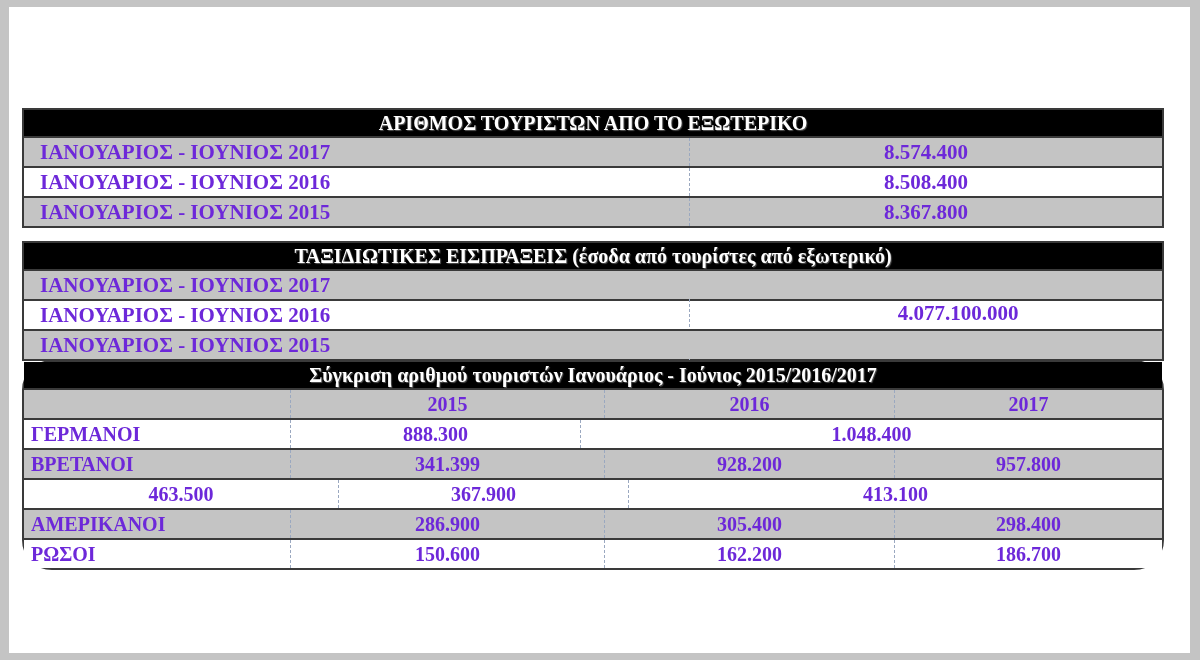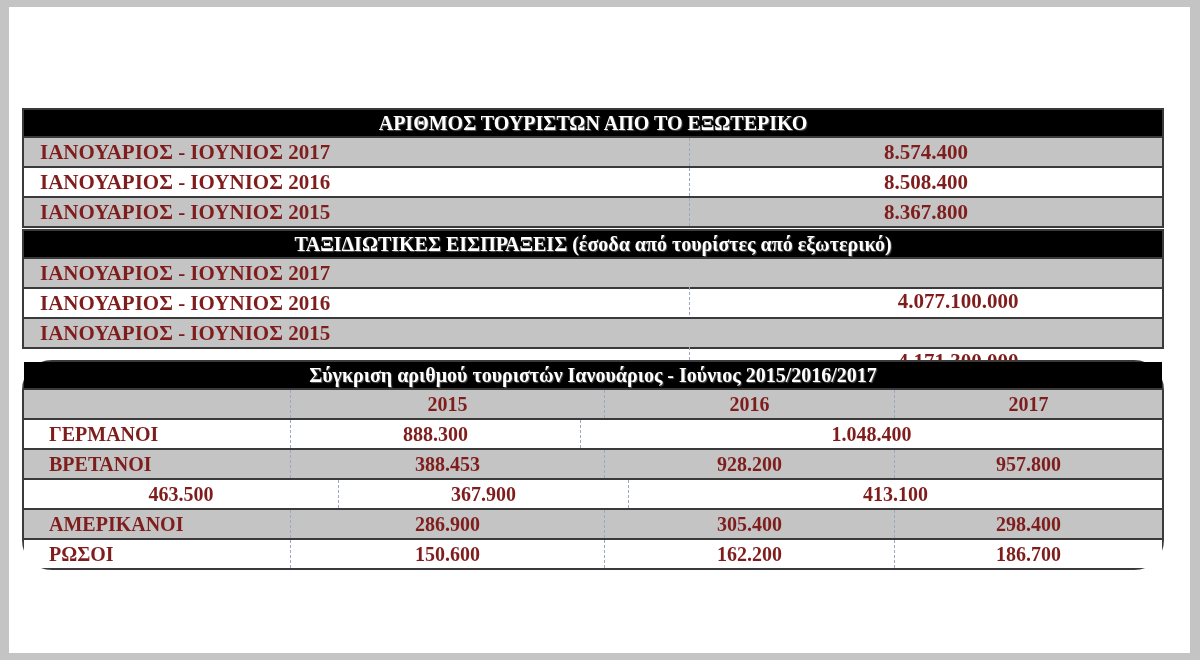--- a/index.html
+++ b/index.html
@@ -19,34 +19,34 @@
       background: #3a3a3a;
     }
     .hdr {
       background: #000000; color: #ffffff;
       font-weight: bold; text-align: center;
       font-size: 20px; line-height: 26px; height: 26px;
       text-shadow: 1px 1px 1px #555;
     }
     .row {
       display: flex; height: 28px; margin-top: 2px;
-      font-weight: bold; font-size: 21px; line-height: 28px; color: #7f1d1d;
+      font-weight: bold; font-size: 21px; line-height: 28px; color: #6d28d9;
     }
     .row.grey { background: #c4c4c4; }
     .row.white { background: #ffffff; }
     .cell { box-sizing: border-box; height: 100%; white-space: nowrap; }
     .cell + .cell { border-left: 1px dashed #9aa8c0; }
     .c-label { padding-left: 16px; }
     .c-val { text-align: center; }
     
     .t12 .c-label { width: 665px; }
     .t12 .c-val { flex: 1; }
     .t2 .c-val { padding-left: 64px; margin-top: 28px; }
     
-    .t3 .c-label { width: 266px; padding-left: 25px; }
+    .t3 .c-label { width: 266px; padding-left: 7px; }
     .t3 .c-y1 { width: 314px; }
     .t3 .c-y2 { width: 290px; }
     .t3 .c-y3 { flex: 1; }
     .t3 .hdr { font-size: 20px; }
     .t3 .row { font-size: 20px; align-items: flex-end; }
   </style>
 </head>
 <body>
 
 <div class="frame">
@@ -60,21 +60,21 @@
     <div class="row white">
       <div class="cell c-label">ΙΑΝΟΥΑΡΙΟΣ - ΙΟΥΝΙΟΣ 2016</div>
       <div class="cell c-val">8.508.400</div>
     </div>
     <div class="row grey">
       <div class="cell c-label">ΙΑΝΟΥΑΡΙΟΣ - ΙΟΥΝΙΟΣ 2015</div>
       <div class="cell c-val">8.367.800</div>
     </div>
   </div>
 
-  <div class="tbl t12 t2" style="top:222px;">
+  <div class="tbl t12 t2" style="top:234px;">
     <div class="hdr">ΤΑΞΙΔΙΩΤΙΚΕΣ ΕΙΣΠΡΑΞΕΙΣ (έσοδα από τουρίστες από εξωτερικό)</div>
     <div class="row grey">
       <div class="cell c-label">ΙΑΝΟΥΑΡΙΟΣ - ΙΟΥΝΙΟΣ 2017</div>
       <div class="cell c-val">4.077.100.000</div>
     </div>
     <div class="row white">
       <div class="cell c-label">ΙΑΝΟΥΑΡΙΟΣ - ΙΟΥΝΙΟΣ 2016</div>
     </div>
     <div class="row grey">
       <div class="cell c-label">ΙΑΝΟΥΑΡΙΟΣ - ΙΟΥΝΙΟΣ 2015</div>
@@ -90,21 +90,21 @@
       <div class="cell c-val c-y2">2016</div>
       <div class="cell c-val c-y3">2017</div>
     </div>
     <div class="row white">
       <div class="cell c-label">ΓΕΡΜΑΝΟΙ</div>
       <div class="cell c-val c-y2">888.300</div>
       <div class="cell c-val c-y3">1.048.400</div>
     </div>
     <div class="row grey">
       <div class="cell c-label">ΒΡΕΤΑΝΟΙ</div>
-      <div class="cell c-val c-y1">388.453</div>
+      <div class="cell c-val c-y1">341.399</div>
       <div class="cell c-val c-y2">928.200</div>
       <div class="cell c-val c-y3">957.800</div>
     </div>
     <div class="row white">
       <div class="cell c-val c-y1">463.500</div>
       <div class="cell c-val c-y2">367.900</div>
       <div class="cell c-val c-y3">413.100</div>
     </div>
     <div class="row grey">
       <div class="cell c-label">ΑΜΕΡΙΚΑΝΟΙ</div>

